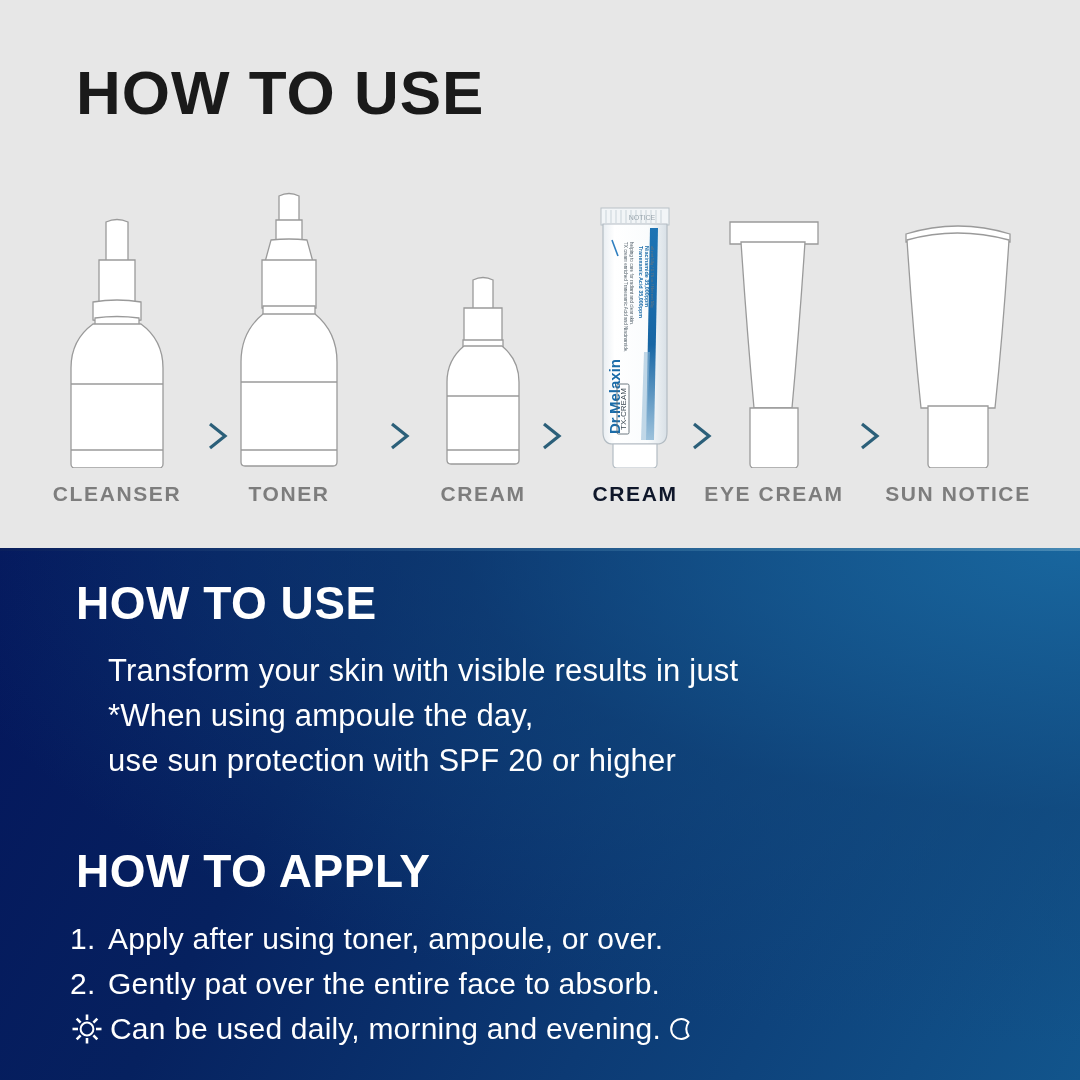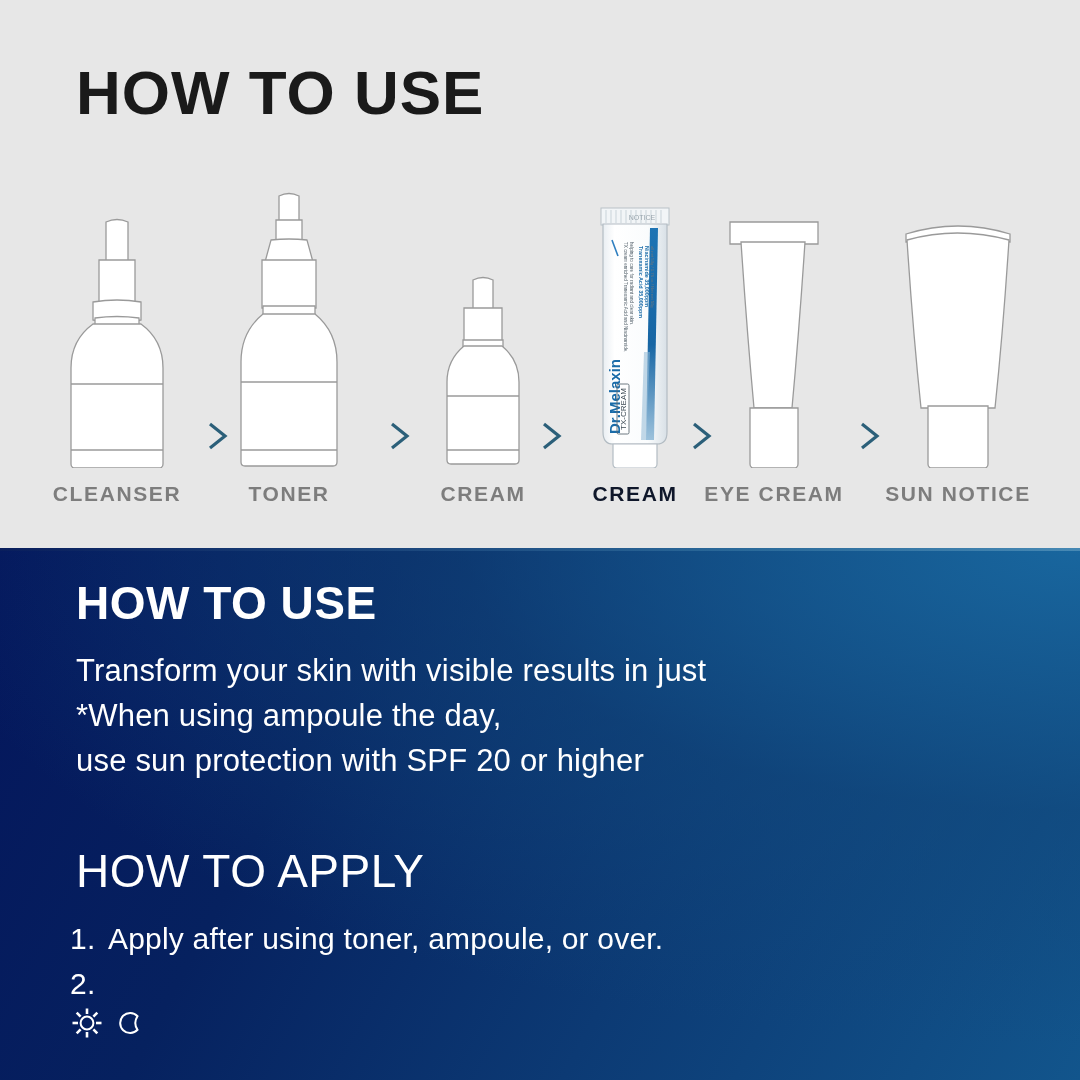--- a/index.html
+++ b/index.html
@@ -58,25 +58,25 @@
   }
   #instructions-title {
     position:absolute; left:76px; top:32px;
     font-size:46px; font-weight:700; letter-spacing:.5px; line-height:1;
   }
   #usage-copy {
     position:absolute; left:76px; top:100px; width:920px;
   }
   .copy-line {
     font-size:31px; font-weight:300; line-height:45px;
-    letter-spacing:.2px; white-space:nowrap;
+    letter-spacing:.2px; white-space:nowrap;margin-left:32px;
   }
   #apply-title {
     position:absolute; left:76px; top:300px;
-    font-size:46px; font-weight:400; letter-spacing:.5px; line-height:1;
+    font-size:46px; font-weight:700; letter-spacing:.5px; line-height:1;
   }
   #apply-steps {
     position:absolute; left:70px; top:368px; width:960px;
   }
   .apply-line {
     font-size:30px; font-weight:300; line-height:45px;
     letter-spacing:.2px; white-space:nowrap;
     display:flex; align-items:center;
   }
   .apply-num { display:inline-block; min-width:38px; }
@@ -276,38 +276,40 @@
 
   <div id="apply-steps">
 
     <div class="apply-line">
       <span class="apply-num">1.</span>
       <span>Apply after using toner, ampoule, or over.</span>
     </div>
 
     <div class="apply-line">
       <span class="apply-num">2.</span>
+      <span>Gently pat over the entire face to absorb.</span>
     </div>
 
     <div class="apply-line">
       <span class="apply-ico lead">
         <svg width="34" height="34" viewBox="0 0 34 34">
           <circle cx="17" cy="17" r="6.4" fill="none" stroke="#ffffff" stroke-width="2"></circle>
           <g stroke="#ffffff" stroke-width="2.6" stroke-linecap="butt">
             <line x1="17" y1="2.5" x2="17" y2="8"></line>
             <line x1="17" y1="26" x2="17" y2="31.5"></line>
             <line x1="2.5" y1="17" x2="8" y2="17"></line>
             <line x1="26" y1="17" x2="31.5" y2="17"></line>
             <line x1="6.7" y1="6.7" x2="10.6" y2="10.6"></line>
             <line x1="23.4" y1="23.4" x2="27.3" y2="27.3"></line>
             <line x1="6.7" y1="27.3" x2="10.6" y2="23.4"></line>
             <line x1="23.4" y1="10.6" x2="27.3" y2="6.7"></line>
           </g>
         </svg>
       </span>
+      <span>Can be used daily, morning and evening.</span>
       <span class="apply-ico trail">
         <svg width="30" height="30" viewBox="0 0 30 30">
           <path d="M21.5 21.8 A10 10 0 1 1 21.5 8.2 A12.4 12.4 0 0 0 21.5 21.8 Z" fill="none" stroke="#ffffff" stroke-width="2"></path>
         </svg>
       </span>
     </div>
 
   </div>
 </section>
 

